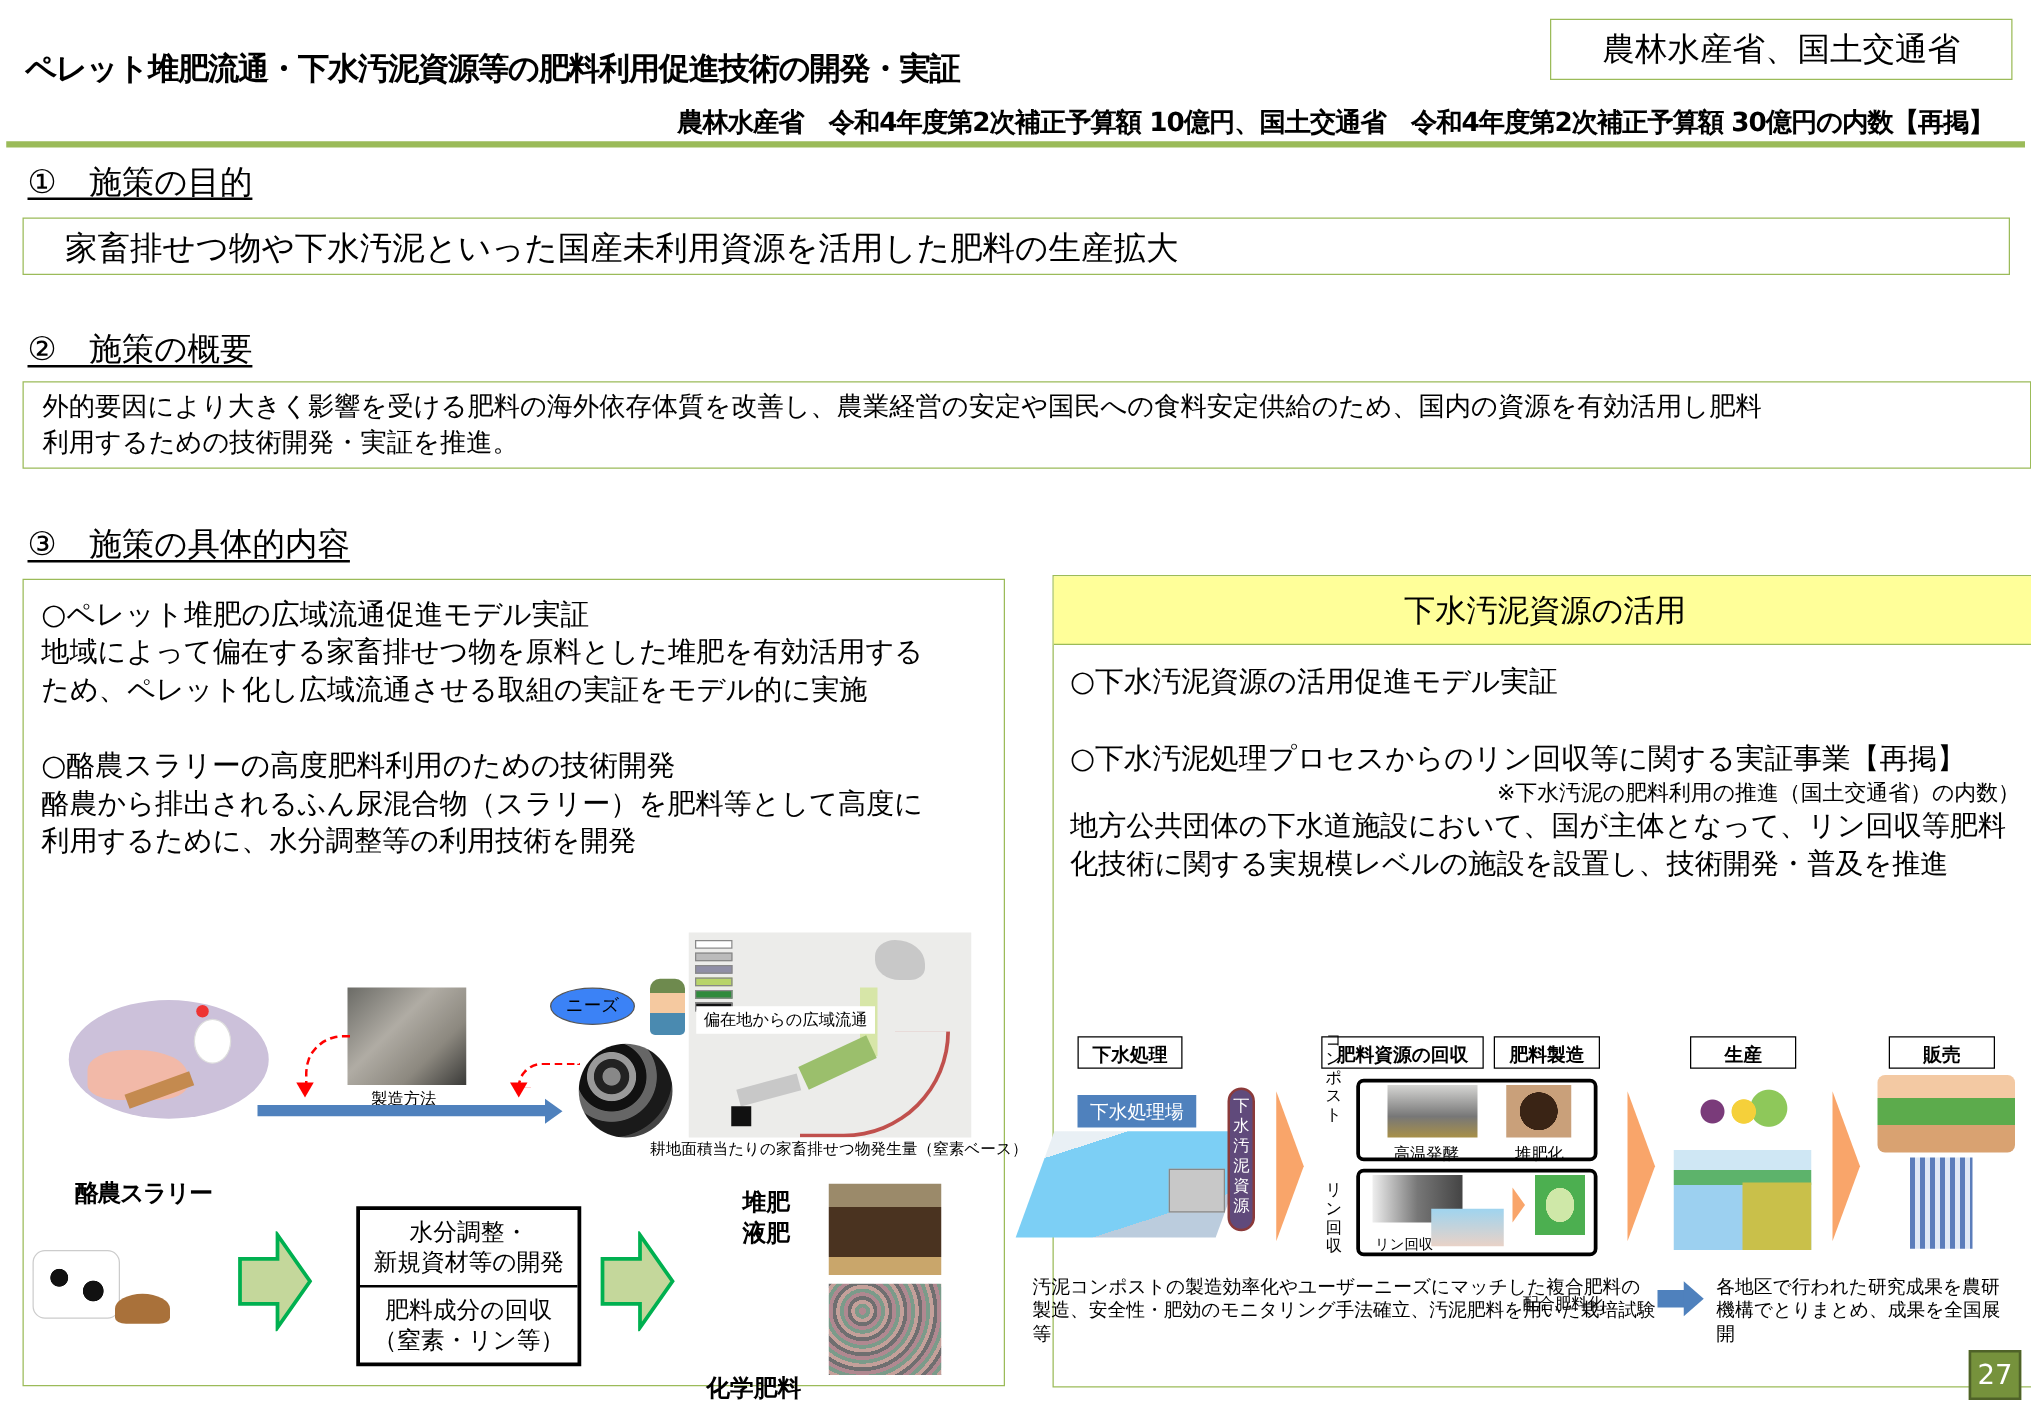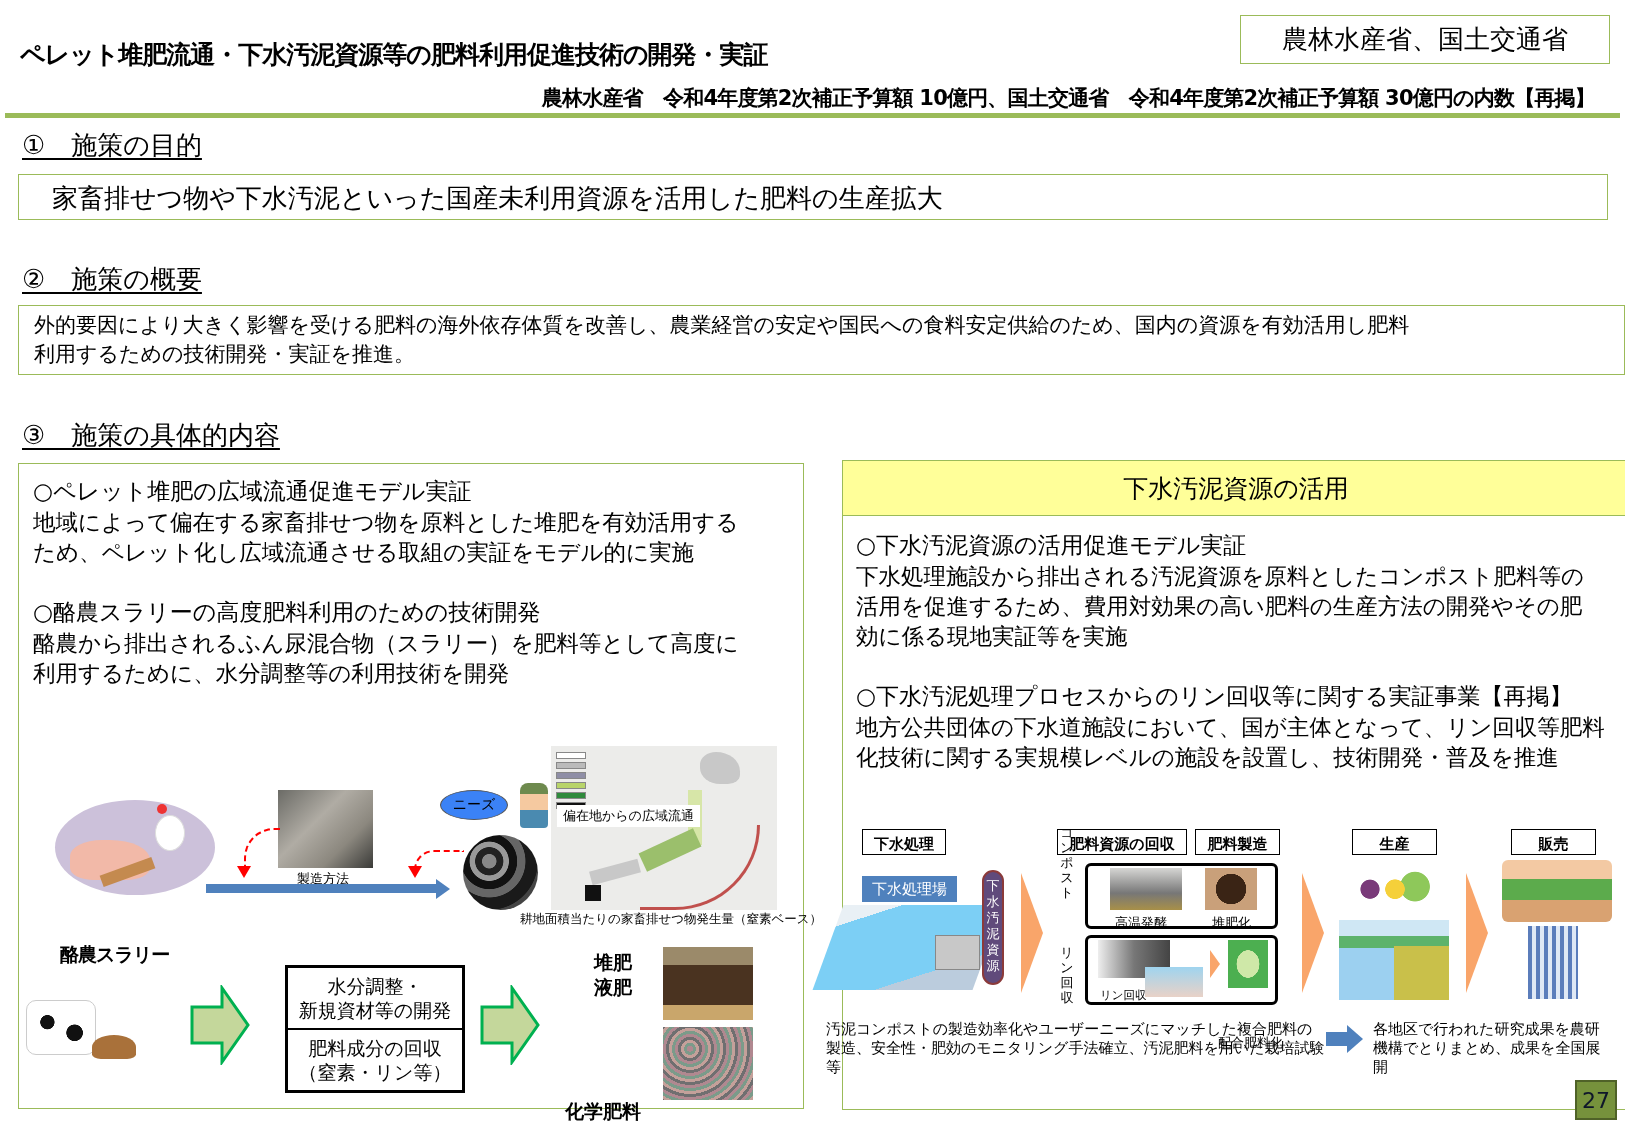--- a/index.html
+++ b/index.html
@@ -83,21 +83,21 @@
   .mini-photo { background: #999; }
   .sales-kids { left: 1502px; top: 860px; width: 110px; height: 62px; background: linear-gradient(#f3c9a3 0 30%, #5cab4c 30% 65%, #d9a271 65%); border-radius: 6px; }
   .sales-food { left: 1528px; top: 926px; width: 50px; height: 73px; background: repeating-linear-gradient(90deg,#5b7dbb 0 4px,#dfe8f5 4px 8px); }
   .veg { left: 1340px; top: 858px; width: 100px; height: 52px; background: radial-gradient(circle at 30% 60%, #7a3b7a 0 12%, transparent 13%), radial-gradient(circle at 55% 60%, #f5d03a 0 15%, transparent 16%), radial-gradient(circle at 75% 55%, #8ec85a 0 18%, transparent 19%), #fff; }
   .field { left: 1339px; top: 920px; width: 110px; height: 80px; background: linear-gradient(#cfe7f4 0 20%, #5db36b 20% 35%, #9cd0f0 35% 100%); }
   .field-right { left: 1394px; top: 946px; width: 55px; height: 54px; background: #c9c04a; }
   .right-caption { font-size: 15px; line-height: 19px; }
   .blue-arrow { left: 1326px; top: 1032px; width: 22px; height: 14px; background: #4f81bd; }
   .blue-arrow-head { left: 1347px; top: 1025px; width: 0; height: 0; border-top: 14px solid transparent; border-bottom: 14px solid transparent; border-left: 16px solid #4f81bd; }
 
-  .page-num { left: 1575px; top: 1080px; width: 42px; height: 40px; background: #76923c; border: 2px solid #4f6228; color: #0f172a; font-size: 22px; display: flex; align-items: center; justify-content: center; }
+  .page-num { left: 1575px; top: 1080px; width: 42px; height: 40px; background: #76923c; border: 2px solid #4f6228; color: #ffffff; font-size: 22px; display: flex; align-items: center; justify-content: center; }
 </style>
 </head>
 <body>
 
 <div class="abs ministry-box">
   <span>農林水産省、国土交通省</span>
 </div>
 <div class="abs main-title">ペレット堆肥流通・下水汚泥資源等の肥料利用促進技術の開発・実証</div>
 <div class="abs budget-line">農林水産省　令和4年度第2次補正予算額 10億円、国土交通省　令和4年度第2次補正予算額 30億円の内数【再掲】</div>
 <div class="abs header-rule"></div>
@@ -199,23 +199,23 @@
 </div>
 <div class="abs photo-compost"></div>
 <div class="abs photo-chem"></div>
 
 <div class="abs panel right-panel">
   <div class="panel-head">
     <span>下水汚泥資源の活用</span>
   </div>
   <div style="padding: 14px 0 0 13px;">
     <div class="item-title">○下水汚泥資源の活用促進モデル実証</div>
-    <div class="item-body" style="width:740px;">下水処理施設から排出される汚泥資源を原料としたコンポスト肥料等の活用を促進するため、費用対効果の高い肥料の生産方法の開発やその肥効に係る現地実証等を実施</div>
     <div style="height:30px;"></div>
     <div class="item-title">○下水汚泥処理プロセスからのリン回収等に関する実証事業【再掲】</div>
+    <div class="note" style="width:760px;">※下水汚泥の肥料利用の推進（国土交通省）の内数）</div>
     <div class="item-body" style="width:750px;">地方公共団体の下水道施設において、国が主体となって、リン回収等肥料化技術に関する実規模レベルの施設を設置し、技術開発・普及を推進</div>
   </div>
 </div>
 
 <div class="abs stage-box" style="left:862px;top:829px;width:84px;">
   <span>下水処理</span>
 </div>
 <div class="abs stage-box" style="left:1057px;top:829px;width:130px;">
   <span>肥料資源の回収</span>
 </div>

